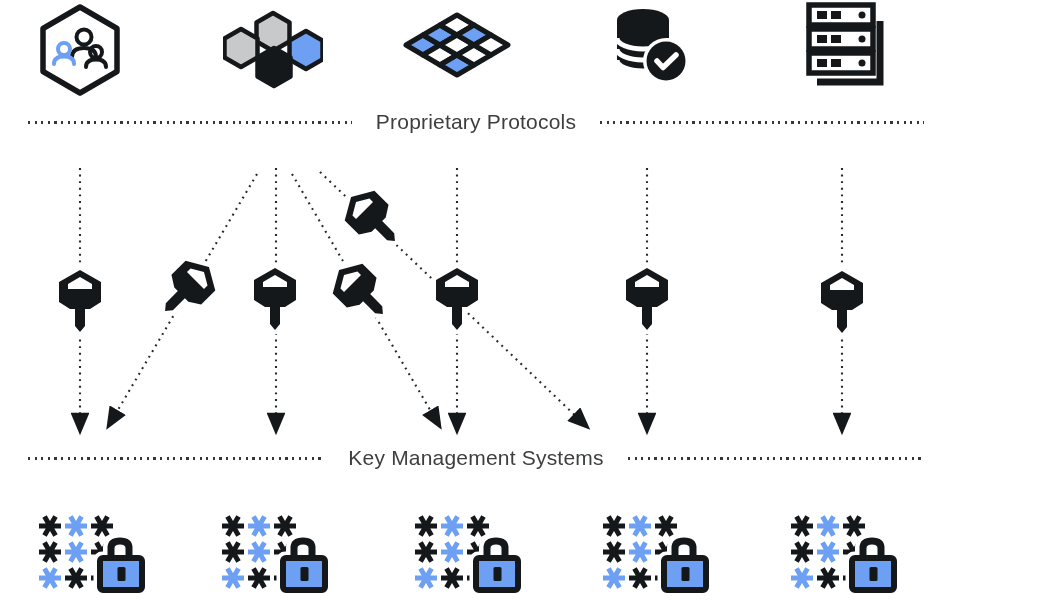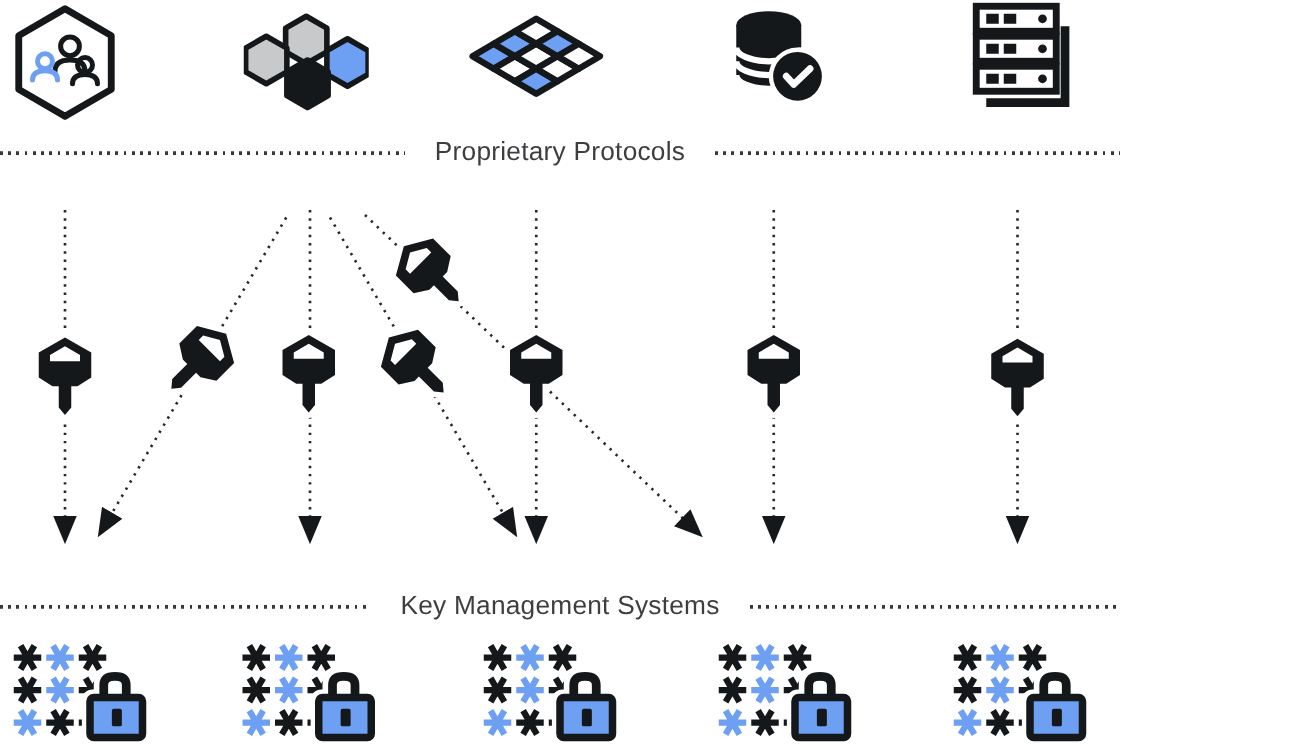--- a/index.html
+++ b/index.html
@@ -1,17 +1,17 @@
 <!DOCTYPE html>
 <html><head>
 <meta charset="utf-8">
 <style>
   html,body{margin:0;padding:0;background:#fff;}
   .stage{position:relative;width:896px;height:600px;background:#fff;overflow:hidden;
-         font-family:"Liberation Sans",sans-serif;}
+         font-family:"Liberation Sans",sans-serif;margin-left:28px;}
   .ticon{position:absolute;}
   .divider{position:absolute;left:0;width:100%;display:flex;align-items:center;}
   .dotline{flex:1;height:3px;
            background:repeating-linear-gradient(90deg,#33363a 0 2.2px,transparent 2.2px 6.6px);}
   .divider-label{padding:0 24px;font-size:21px;color:#3d3e40;white-space:nowrap;letter-spacing:.2px;}
   .flow{position:absolute;left:0;top:0;pointer-events:none;}
   .lockgroup{position:absolute;top:512px;width:112px;height:84px;}
   .key-halo{fill:#ffffff;stroke:#ffffff;stroke-width:9;stroke-linejoin:round;}
   .key-ink{fill:#15181b;}
   .flowline{fill:none;stroke:#26292c;stroke-width:2.1;stroke-dasharray:1.9 4.7;}
@@ -159,21 +159,21 @@
         <use href="#key-shape" transform="translate(247,299) rotate(0)"></use>
         <use href="#key-shape" transform="translate(333,292) rotate(-45)"></use>
         <use href="#key-shape" transform="translate(345,219) rotate(-45)"></use>
         <use href="#key-shape" transform="translate(429,299) rotate(0)"></use>
         <use href="#key-shape" transform="translate(619,299) rotate(0)"></use>
         <use href="#key-shape" transform="translate(814,302) rotate(0)"></use>
         <use href="#key-shape" transform="translate(988,302) rotate(0)"></use>
       </g>
   </svg>
 
-  <div class="divider" style="top:468px;height:34px">
+  <div class="divider" style="top:441px;height:34px">
     <span class="dotline"></span>
     <span class="divider-label">Key Management Systems</span>
     <span class="dotline"></span>
   </div>
 
   <div id="groups">
       <div class="lockgroup" style="left: 8px;"><svg width="112" height="84" viewBox="0 0 112 84">
           <path transform="translate(14,14)" stroke="#15181b" stroke-width="5" fill="none" d="M-11,0 H11 M-5.5,-9.5 L5.5,9.5 M5.5,-9.5 L-5.5,9.5"></path>
           <path transform="translate(40,14)" stroke="#6d9ff2" stroke-width="5" fill="none" d="M-11,0 H11 M-5.5,-9.5 L5.5,9.5 M5.5,-9.5 L-5.5,9.5"></path>
           <path transform="translate(66,14)" stroke="#15181b" stroke-width="5" fill="none" d="M-11,0 H11 M-5.5,-9.5 L5.5,9.5 M5.5,-9.5 L-5.5,9.5"></path>

